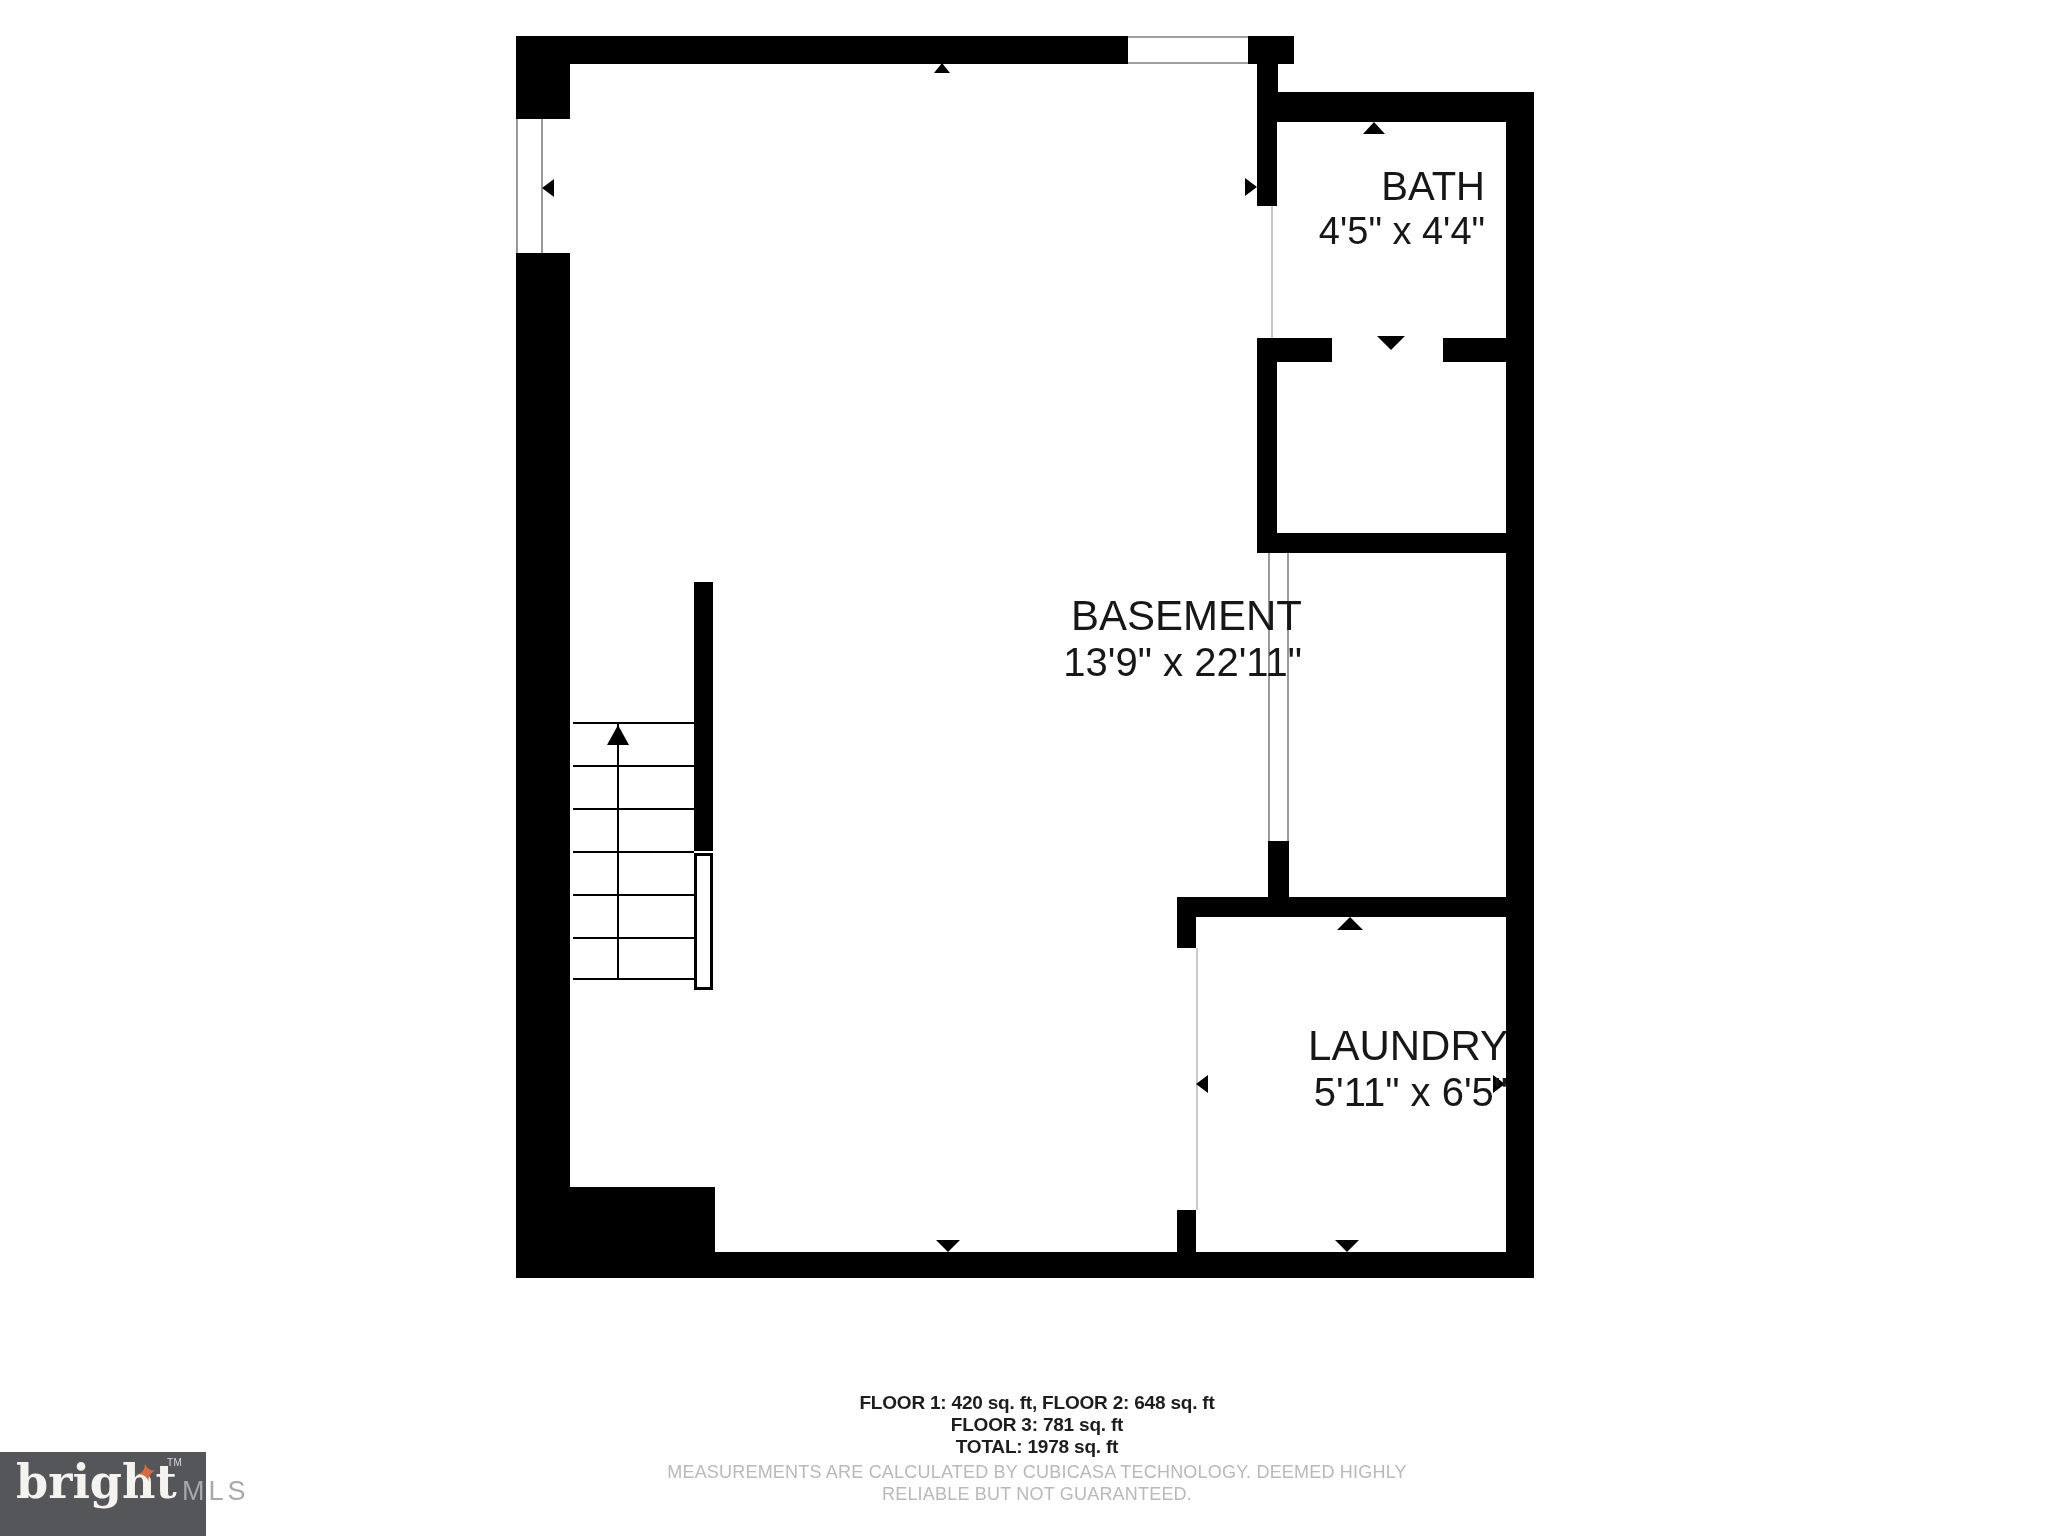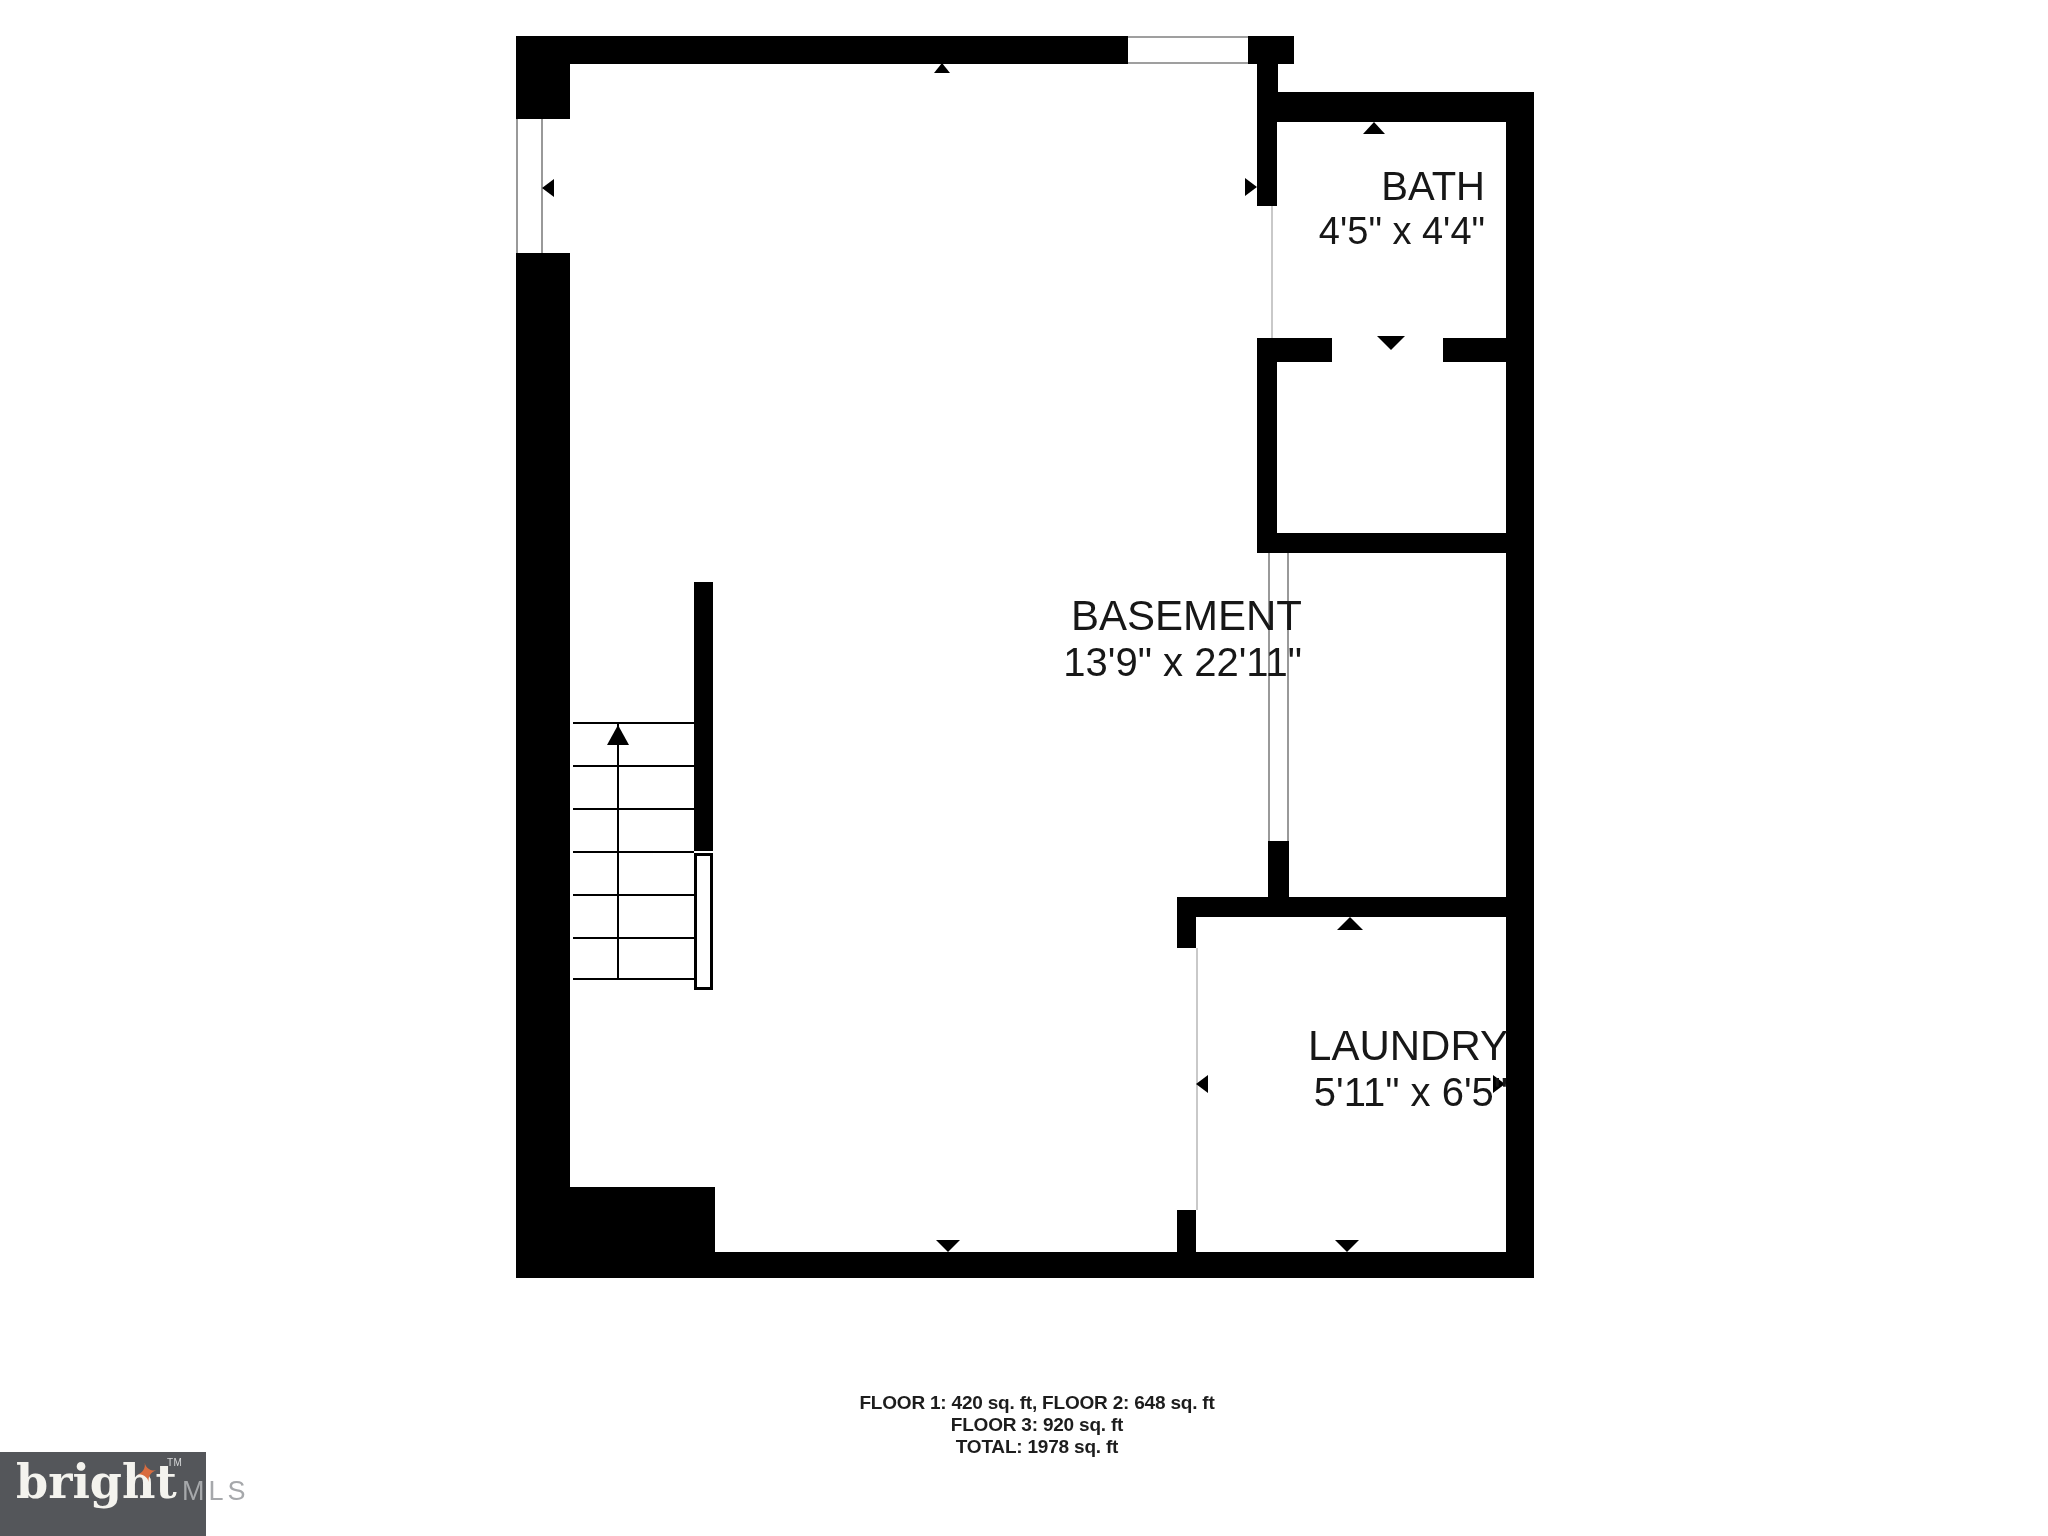--- a/index.html
+++ b/index.html
@@ -103,22 +103,23 @@
     <div class="room-name" style="font-size:40px;line-height:45px;">BATH</div>
     <div class="room-dims" style="font-size:38px;line-height:44px;">4'5" x 4'4"</div>
   </div>
   <div class="room-label" style="left:1196px;top:1022px;width:312px;">
     <div class="room-name">LAUNDRY</div>
     <div class="room-dims">5'11" x 6'5"</div>
   </div>
 
   <div class="footer">
     <div class="bold-line">FLOOR 1: 420 sq. ft, FLOOR 2: 648 sq. ft</div>
-    <div class="bold-line">FLOOR 3: 920 sq. ft</div>
+    <div class="bold-line">FLOOR 3: 781 sq. ft</div>
     <div class="bold-line">TOTAL: 1978 sq. ft</div>
+    <div class="disclaimer">MEASUREMENTS ARE CALCULATED BY CUBICASA TECHNOLOGY. DEEMED HIGHLY RELIABLE BUT NOT GUARANTEED.</div>
   </div>
 
   <div class="logo">
     <span class="brand">bright</span>
     <span class="star">✦</span>
     <span class="tm">TM</span>
     <span class="mls">MLS</span>
   </div>
 
 </div>

